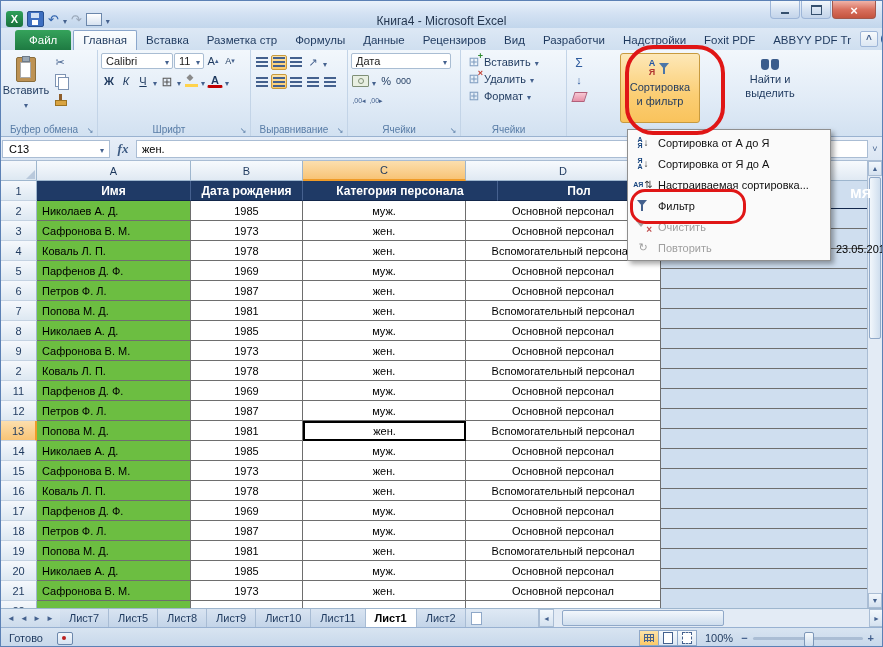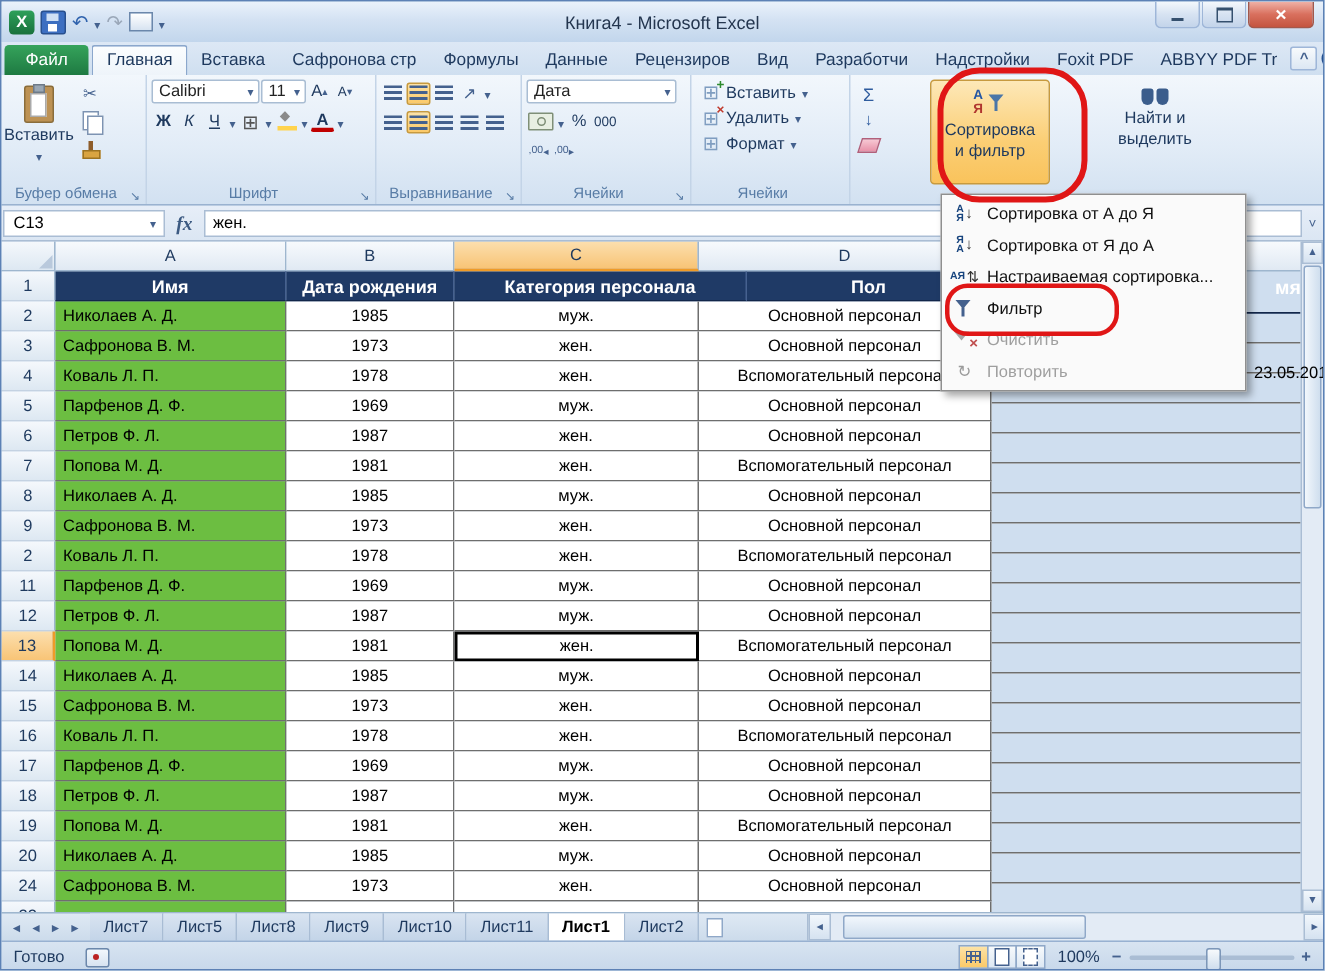--- a/index.html
+++ b/index.html
@@ -1,21 +1,21 @@
 <!DOCTYPE html>
 <html><head>
 <meta charset="utf-8">
 <style>
   html,body{margin:0;padding:0;background:#9db8d8;}
   .app{position:relative;width:883px;height:647px;overflow:hidden;background:#cfdeef;
        border:1px solid #5c81b5;box-sizing:border-box;font-family:"Liberation Sans",sans-serif;}
   
   .titlebar{position:absolute;top:0;left:0;right:0;height:27px;
     background:linear-gradient(#eaf2fb,#d4e2f3 45%,#c2d6ec);border-bottom:1px solid #b4c8df;
-    display:flex;align-items:center;z-index:5;}
+    display:flex;align-items:flex-end;z-index:5;}
   .qat{display:flex;align-items:center;gap:4px;padding-left:5px;z-index:2;}
   .qat-logo{width:17px;height:16px;border-radius:3px;background:linear-gradient(#2ea05a,#19713c);
     display:flex;align-items:center;justify-content:center;}
   .qat-logo::before{content:"X";color:#fff;font-weight:bold;font-size:11px;}
   .qat-save{width:15px;height:14px;background:#3d6fc1;border:1px solid #28508f;border-radius:2px;position:relative;}
   .qat-save::before{content:"";position:absolute;left:3px;top:1px;width:8px;height:5px;background:#cfe0f5;}
   .qat-save::after{content:"";position:absolute;left:4px;bottom:1px;width:6px;height:5px;background:#fff;}
   .qat-undo::before{content:"↶";color:#2f62ad;font-size:13px;}
   .qat-redo::before{content:"↷";color:#9aa7b8;font-size:13px;}
   .qat-grid{width:14px;height:11px;border:1px solid #6b87ab;background:linear-gradient(#ffffff,#d7e3f1);}
@@ -24,21 +24,21 @@
   .winbtns{position:absolute;right:6px;top:0;display:flex;z-index:2;}
   .tb-btn{width:28px;height:17px;margin-left:1px;border:1px solid #9eb6d8;border-top:none;
     border-radius:0 0 4px 4px;background:linear-gradient(#f4f8fc,#d7e3f2 50%,#c3d4ea);
     display:flex;align-items:center;justify-content:center;color:#35506e;}
   .tb-btn .ico-min{width:8px;height:2px;background:currentColor;margin-top:6px;}
   .tb-btn .ico-max{width:9px;height:7px;border:1px solid currentColor;border-top:2px solid currentColor;}
   .tb-btn.close{width:42px;background:linear-gradient(#f0b3a8,#d9705e 50%,#c4543f);border-color:#a2584c;color:#fff;}
   .tb-btn .ico-x::before{content:"×";font-size:13px;font-weight:bold;line-height:10px;}
   
   .tabstrip{position:absolute;top:27px;left:0;right:0;height:22px;display:flex;align-items:flex-end;
-    padding-left:2px;background:linear-gradient(#dde8f5,#cfdff0);z-index:5;}
+    padding-left:14px;background:linear-gradient(#dde8f5,#cfdff0);z-index:5;}
   .ftab{background:linear-gradient(#35a35b,#1e7a42);color:#fff;padding:4px 14px;font-size:11.5px;
     border-radius:3px 3px 0 0;margin-right:2px;}
   .rtab{padding:4px 9px;font-size:11.5px;color:#1e395e;white-space:nowrap;}
   .rtab.active{background:linear-gradient(#fbfdfe,#eef4fa);border:1px solid #8ba7cc;border-bottom:none;
     border-radius:2px 2px 0 0;padding:3px 9px 4px;}
   .ts-right{margin-left:auto;display:flex;align-items:center;gap:3px;padding:0 5px 3px 0;}
   .tsbtn{width:16px;height:14px;display:flex;align-items:center;justify-content:center;
     border:1px solid #9eb6d8;border-radius:2px;background:linear-gradient(#f7fafc,#dce7f3);color:#44618e;}
   .chev::before{content:"^";font-size:10px;font-weight:bold;}
   .help{border-radius:50%;background:linear-gradient(#4c8ade,#2a5ca8);border-color:#24508f;}
@@ -245,21 +245,21 @@
   .filter-icon::after{content:"";position:absolute;left:9px;top:7px;width:2px;height:6px;background:#44618e;}
   .clear-filter-icon::before{content:"";position:absolute;left:4px;top:2px;border-left:5px solid transparent;
     border-right:5px solid transparent;border-top:6px solid #a5a5a5;}
   .clear-filter-icon::after{content:"×";position:absolute;right:2px;bottom:0;color:#c05050;font-size:10px;font-weight:bold;}
   .reapply-icon::before{content:"↻";font-size:11px;color:#9b9b9b;}
   
   .oval1{position:absolute;left:624px;top:44px;width:92px;height:82px;border:4px solid #e01616;
     border-radius:28px;z-index:60;pointer-events:none;}
   .oval2{position:absolute;left:629px;top:188px;width:110px;height:29px;border:3px solid #e01616;
     border-radius:15px;z-index:60;pointer-events:none;}
-  .frag-head{position:absolute;left:849px;top:183px;color:#fff;font-weight:bold;font-size:13px;z-index:30;}
+  .frag-head{position:absolute;left:849px;top:183px;color:#fff;font-weight:bold;font-size:16px;z-index:30;}
   .frag-date{position:absolute;left:835px;top:242px;font-size:11px;color:#000;width:47px;overflow:hidden;
     white-space:nowrap;z-index:30;}
 </style>
 </head>
 <body>
 
 <div class="app">
 
   <div class="titlebar">
     <div class="qat">
@@ -283,21 +283,21 @@
           <span class="ico-x"></span>
         </div>
     </div>
   </div>
 
   <div class="tabstrip">
     <div class="ftab">Файл</div>
     <div style="display:flex;align-items:flex-end;">
         <div class="rtab active">Главная</div>
         <div class="rtab">Вставка</div>
-        <div class="rtab">Сафронова стр</div>
+        <div class="rtab">Разметка стр</div>
         <div class="rtab">Формулы</div>
         <div class="rtab">Данные</div>
         <div class="rtab">Рецензиров</div>
         <div class="rtab">Вид</div>
         <div class="rtab">Разработчи</div>
         <div class="rtab">Надстройки</div>
         <div class="rtab">Foxit PDF</div>
         <div class="rtab">ABBYY PDF Tr</div>
       </div>
     <div class="ts-right">
@@ -645,21 +645,21 @@
       </div>
       <div class="grow">
         <div class="rnum">20</div>
         <div class="cell ca">Николаев А. Д.</div>
         <div class="cell cb">1985</div>
         <div class="cell cc">муж.</div>
         <div class="cell cd">Основной персонал</div>
         <div class="cell ce">24.08.2016</div>
       </div>
       <div class="grow">
-        <div class="rnum">24</div>
+        <div class="rnum">21</div>
         <div class="cell ca">Сафронова В. М.</div>
         <div class="cell cb">1973</div>
         <div class="cell cc">жен.</div>
         <div class="cell cd">Основной персонал</div>
         <div class="cell ce">24.08.2016</div>
       </div>
     </div>
 
   <div class="partial">
     <div class="grow">

